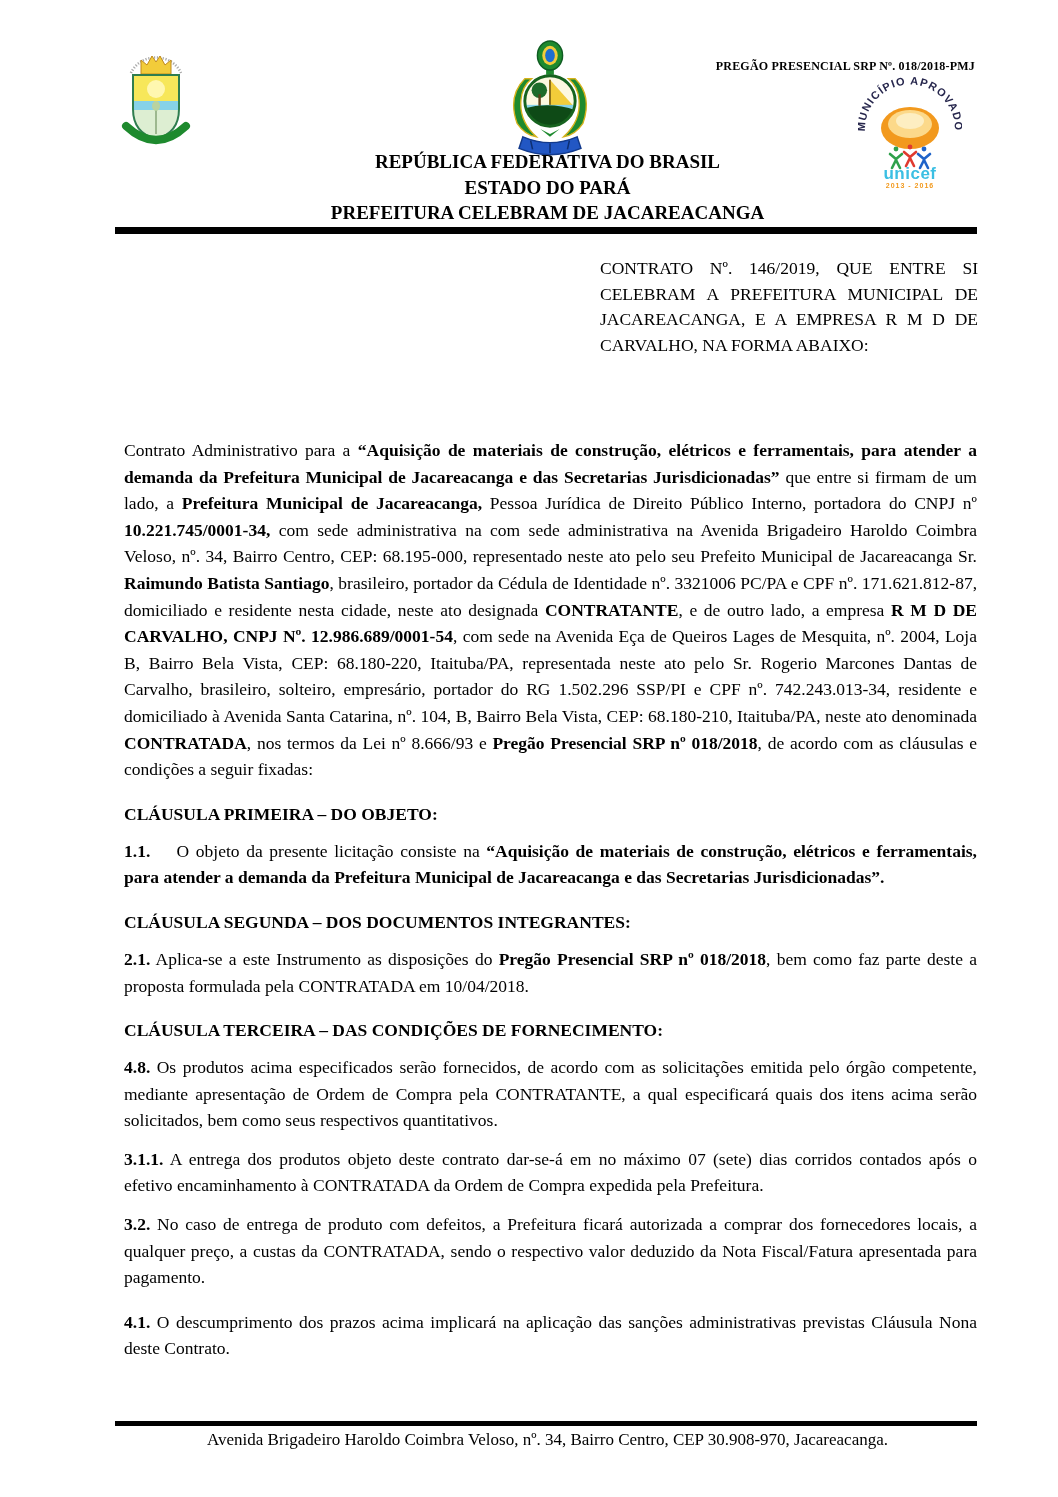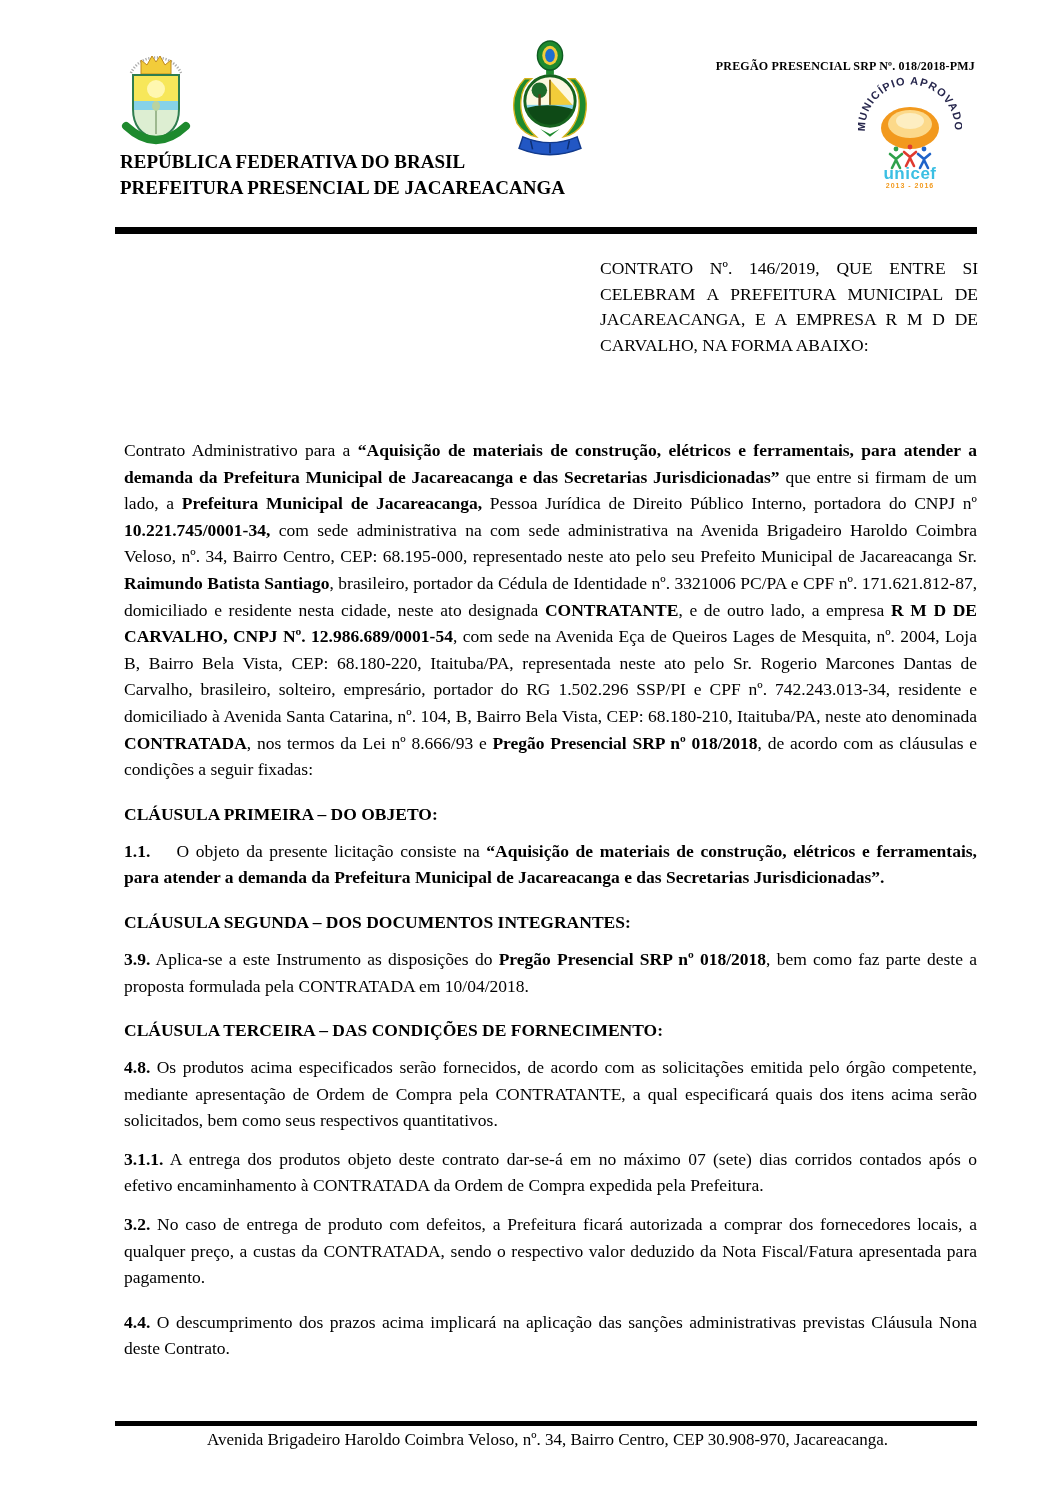--- a/index.html
+++ b/index.html
@@ -4,21 +4,21 @@
 <style>
   html,body{margin:0;padding:0;background:#ffffff;}
   body{width:1058px;height:1497px;font-family:"Liberation Serif","DejaVu Serif",serif;color:#000;}
   .page{position:relative;width:1058px;height:1497px;background:#fff;overflow:hidden;}
 
   
   .logo-left{position:absolute;left:116px;top:44px;width:80px;height:114px;}
   .logo-center{position:absolute;left:503px;top:40px;width:94px;height:122px;}
   .logo-right{position:absolute;left:858px;top:70px;width:104px;height:122px;}
   .doc-ref{position:absolute;top:59px;right:83px;font-weight:bold;font-size:12px;letter-spacing:.2px;font-family:Liberation Serif, serif;}
-  .hdr-lines{position:absolute;left:120px;right:83px;top:149px;text-align:left;font-weight:bold;font-size:19px;line-height:25.5px;}
+  .hdr-lines{position:absolute;left:120px;right:83px;top:149px;text-align:center;font-weight:bold;font-size:19px;line-height:25.5px;}
   .rule{position:absolute;left:115px;width:862px;background:var(--c-rule,#000);}
   .rule-top{top:227px;height:7px;}
   .rule-bottom{top:1421px;height:5px;}
 
   
   .title-block{position:absolute;left:600px;width:378px;top:256px;font-weight:normal;font-size:17.5px;line-height:25.7px;text-align:justify;text-align-last:left;}
 
   
   .doc{position:absolute;left:124px;width:853px;top:437px;font-size:17.5px;line-height:26.6px;}
   .doc p{margin:0 0 18px 0;text-align:justify;text-align-last:left;}
@@ -115,39 +115,40 @@
           <path d="M60,84 L66,89 L72,84 M62,98 L66,90 L70,98"></path>
         </g>
       </g>
       <text x="52" y="109" text-anchor="middle" font-size="17" font-weight="bold" letter-spacing="0.5" style="fill:var(--c-unicef_blue)" font-family="Liberation Sans, sans-serif">unicef</text>
       <text x="52" y="118" text-anchor="middle" font-size="7" font-weight="bold" letter-spacing="1" style="fill:var(--c-sun_orange)" font-family="Liberation Sans, sans-serif">2013 - 2016</text>
     </svg>
   </div>
 
   <div class="hdr-lines">
     <div>REPÚBLICA FEDERATIVA DO BRASIL</div>
-    <div>PREFEITURA PRESENCIAL DE JACAREACANGA</div>
+    <div>ESTADO DO PARÁ</div>
+    <div>PREFEITURA CELEBRAM DE JACAREACANGA</div>
   </div>
 
   <div class="rule rule-top"></div>
 
   <div class="title-block">CONTRATO Nº. 146/2019, QUE ENTRE SI CELEBRAM A PREFEITURA MUNICIPAL DE JACAREACANGA, E A EMPRESA R M D DE CARVALHO, NA FORMA ABAIXO:</div>
 
   <div class="doc">
     <p class="intro"><span>Contrato Administrativo para a </span><span class="b">“Aquisição de materiais de construção, elétricos e ferramentais, para atender a demanda da Prefeitura Municipal de Jacareacanga e das Secretarias Jurisdicionadas”</span><span> que entre si firmam de um lado, a </span><span class="b">Prefeitura Municipal de Jacareacanga,</span><span> Pessoa Jurídica de Direito Público Interno, portadora do CNPJ nº </span><span class="b">10.221.745/0001-34,</span><span> com sede administrativa na com sede administrativa na Avenida Brigadeiro Haroldo Coimbra Veloso, nº. 34, Bairro Centro, CEP: 68.195-000, representado neste ato pelo seu Prefeito Municipal de Jacareacanga Sr. </span><span class="b">Raimundo Batista Santiago</span><span>, brasileiro, portador da Cédula de Identidade nº. 3321006 PC/PA e CPF nº. 171.621.812-87, domiciliado e residente nesta cidade, neste ato designada </span><span class="b">CONTRATANTE</span><span>, e de outro lado, a empresa </span><span class="b">R M D DE CARVALHO, CNPJ Nº. 12.986.689/0001-54</span><span>, com sede na Avenida Eça de Queiros Lages de Mesquita, nº. 2004, Loja B, Bairro Bela Vista, CEP: 68.180-220, Itaituba/PA, representada neste ato pelo Sr. Rogerio Marcones Dantas de Carvalho, brasileiro, solteiro, empresário, portador do RG 1.502.296 SSP/PI e CPF nº. 742.243.013-34, residente e domiciliado à Avenida Santa Catarina, nº. 104, B, Bairro Bela Vista, CEP: 68.180-210, Itaituba/PA, neste ato denominada </span><span class="b">CONTRATADA</span><span>, nos termos da Lei nº 8.666/93 e </span><span class="b">Pregão Presencial SRP nº 018/2018</span><span>, de acordo com as cláusulas e condições a seguir fixadas:</span></p>
 
     <h2>CLÁUSULA PRIMEIRA – DO OBJETO:</h2>
     <p><span class="b">1.1.</span><span>  O objeto da presente licitação consiste na </span><span class="b">“Aquisição de materiais de construção, elétricos e ferramentais, para atender a demanda da Prefeitura Municipal de Jacareacanga e das Secretarias Jurisdicionadas”.</span></p>
 
     <h2>CLÁUSULA SEGUNDA – DOS DOCUMENTOS INTEGRANTES:</h2>
-    <p><span class="b">3.9.</span><span> Aplica-se a este Instrumento as disposições do </span><span class="b">Pregão Presencial SRP nº 018/2018</span><span>, bem como faz parte deste a proposta formulada pela CONTRATADA em 10/04/2018.</span></p>
+    <p><span class="b">2.1.</span><span> Aplica-se a este Instrumento as disposições do </span><span class="b">Pregão Presencial SRP nº 018/2018</span><span>, bem como faz parte deste a proposta formulada pela CONTRATADA em 10/04/2018.</span></p>
 
     <h2>CLÁUSULA TERCEIRA – DAS CONDIÇÕES DE FORNECIMENTO:</h2>
     <p class="tight"><span class="b">4.8.</span><span> Os produtos acima especificados serão fornecidos, de acordo com as solicitações emitida pelo órgão competente, mediante apresentação de Ordem de Compra pela CONTRATANTE, a qual especificará quais dos itens acima serão solicitados, bem como seus respectivos quantitativos.</span></p>
     <p class="tight"><span class="b">3.1.1.</span><span> A entrega dos produtos objeto deste contrato dar-se-á em no máximo 07 (sete) dias corridos contados após o efetivo encaminhamento à CONTRATADA da Ordem de Compra expedida pela Prefeitura.</span></p>
     <p><span class="b">3.2.</span><span> No caso de entrega de produto com defeitos, a Prefeitura ficará autorizada a comprar dos fornecedores locais, a qualquer preço, a custas da CONTRATADA, sendo o respectivo valor deduzido da Nota Fiscal/Fatura apresentada para pagamento.</span></p>
-    <p><span class="b">4.4.</span><span> O descumprimento dos prazos acima implicará na aplicação das sanções administrativas previstas Cláusula Nona deste Contrato.</span></p>
+    <p><span class="b">4.1.</span><span> O descumprimento dos prazos acima implicará na aplicação das sanções administrativas previstas Cláusula Nona deste Contrato.</span></p>
   </div>
 
   <div class="rule rule-bottom"></div>
   <div class="footer-addr">Avenida Brigadeiro Haroldo Coimbra Veloso, nº. 34, Bairro Centro, CEP 30.908-970, Jacareacanga.</div>
 
 </div>
 
 </body></html>

